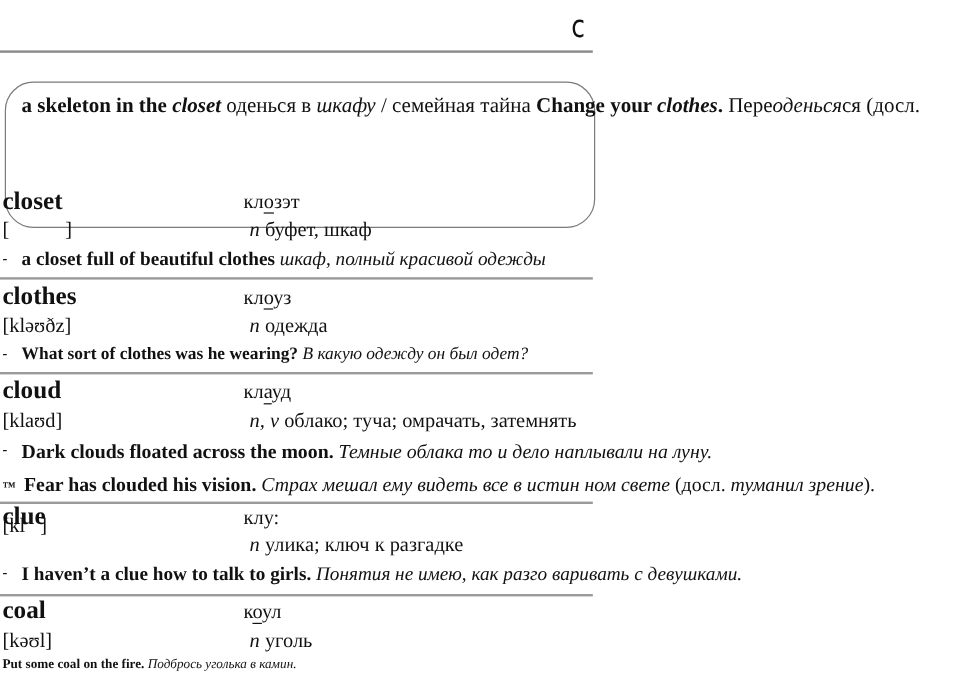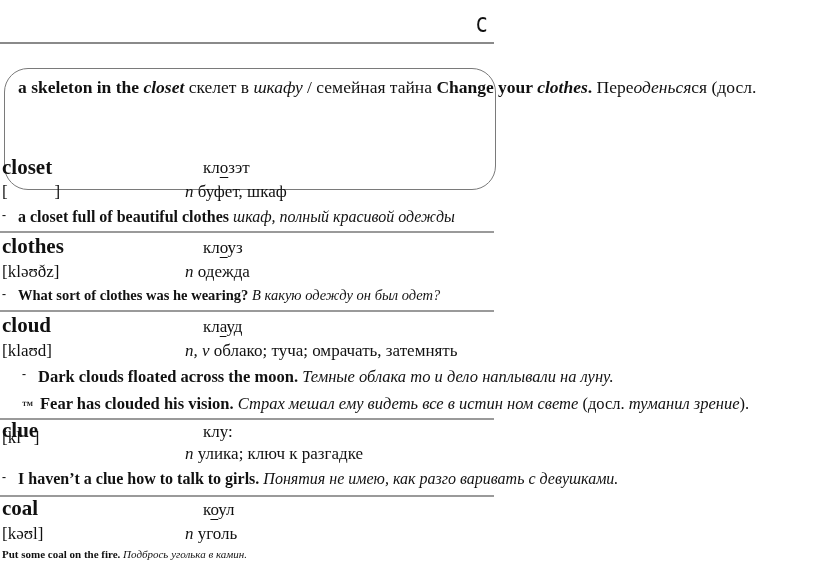--- a/index.html
+++ b/index.html
@@ -72,55 +72,55 @@
       text-decoration: underline;
       text-underline-offset: 4px;
     }
     .entry-ipa {
       position: absolute;
       left: 2px;
       font-size: 17px;
     }
     .entry-def {
       position: absolute;
-      left: 185px;
+      left: 208px;
       font-size: 17px;
     }
     .example {
       position: absolute;
       left: 2px;
       font-size: 16px;
       white-space: nowrap;
     }
     .example .bullet {
       display: inline-block;
       width: 16px;
       font-weight: bold;
       font-size: 12px;
       vertical-align: top;
     }
-    .example.big { font-size: 16.5px; margin-left: 20px; }
+    .example.big { font-size: 16.5px; }
     .sep {
       position: absolute;
       left: 0;
       width: 494px;
       height: 1.5px;
       background: #9a9a9a;
     }
   </style>
 </head>
 <body>
 
 <div class="page-letter">с</div>
 <div class="top-rule"></div>
 
 <div class="idiom-box"></div>
 <div class="idioms">
   <div class="line">
-    <b>a skeleton in the </b><b><i>closet</i></b><span> скелет в </span><i>шкафу</i><span> / семейная тайна </span><b>Change your </b><b><i>clothes</i></b><b>.</b><span> Пере</span><i>оденься</i><span>ся (досл.</span>
+    <b>a skeleton in the </b><b><i>closet</i></b><span> оденься в </span><i>шкафу</i><span> / семейная тайна </span><b>Change your </b><b><i>clothes</i></b><b>.</b><span> Пере</span><i>оденься</i><span>ся (досл.</span>
   </div>
 </div>
 
 <div class="entry-head" style="top:155px">closet</div>
 <div class="entry-pron-ru" style="top:158px"><span>кл</span><span class="stress">о</span><span>зэт</span></div>
 <div class="entry-ipa" style="top:182px; white-space:pre;">[           ]</div>
 <div class="entry-def" style="top:182px"><i>n</i><span> буфет, шкаф</span></div>
 <div class="example" style="top:208px"><span class="bullet">-</span><b>a closet full of beautiful clothes</b><i> шкаф, полный красивой одежды</i></div>
 <div class="sep" style="top:231px"></div>
 

